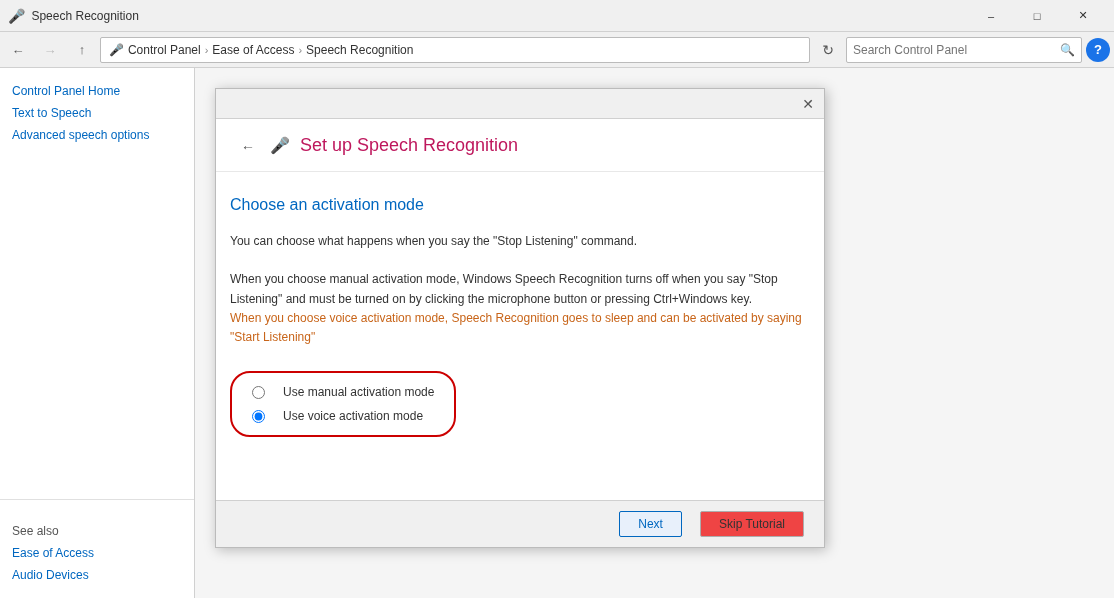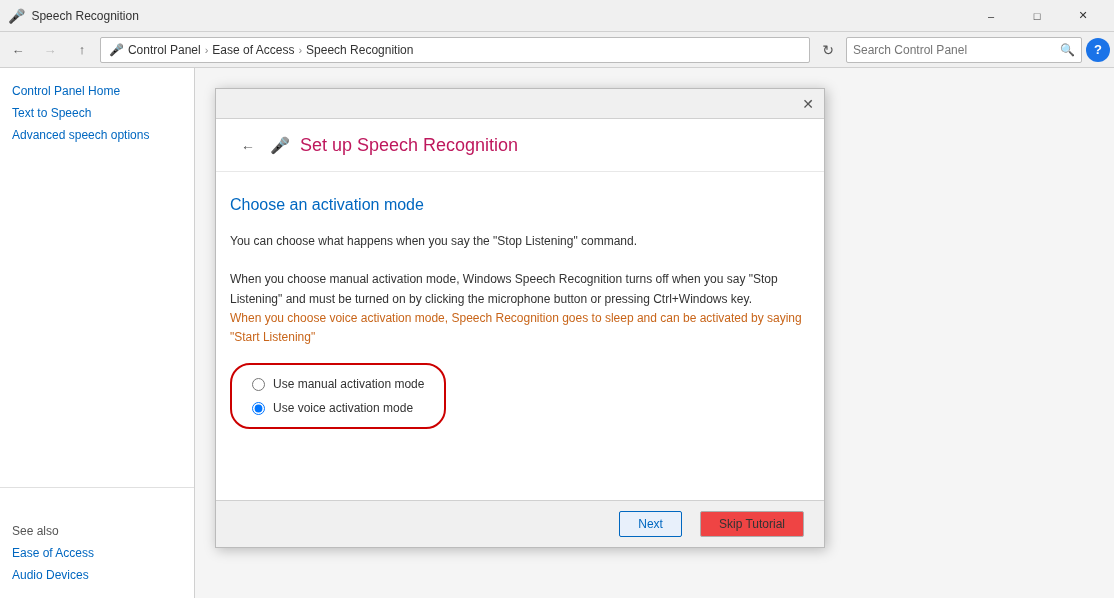--- a/index.html
+++ b/index.html
@@ -78,21 +78,21 @@
       border-right: 1px solid #d0d0d0;
       padding: 12px 0;
       display: flex;
       flex-direction: column;
     }
     .sidebar-link {
       display: block; padding: 4px 12px; font-size: 12px; color: #0067c0;
       cursor: pointer; text-decoration: none;
     }
     .sidebar-section { padding: 12px 12px 4px; font-size: 12px; color: #555; font-weight: normal; }
-    .sidebar-see-also { margin-top: auto; padding-top: 24px; border-top: 1px solid #e0e0e0; }
+    .sidebar-see-also { margin-top: auto; padding-top: 12px; border-top: 1px solid #e0e0e0; }
 
     
     .content-area {
       flex: 1;
       background: #f5f5f5;
       display: flex;
       align-items: flex-start;
       justify-content: flex-start;
       padding: 20px;
       position: relative;
@@ -132,35 +132,35 @@
     }
     .dialog-back-btn {
       width: 24px; height: 24px; border: none; background: transparent;
       cursor: pointer; font-size: 14px; color: #555;
       display: flex; align-items: center; justify-content: center;
     }
     .dialog-title-text { font-size: 18px; color: #be185d; }
     .mic-icon-dialog { color: #555; font-size: 16px; }
     .dialog-body { padding: 24px 14px; flex: 1; }
     .dialog-section-title { color: #0067c0; font-size: 16px; font-weight: normal; margin-bottom: 18px; }
-    .dialog-description { font-size: 12px; line-height: 1.6; color: #333; margin-bottom: 12px; }
+    .dialog-description { font-size: 12px; line-height: 1.6; color: #333; margin-bottom: 20px; }
     .desc-highlight { color: #c8651a; }
     .radio-group {
       border: 2px solid #cc0000;
       border-radius: 20px;
       padding: 12px 20px;
       display: inline-flex;
       flex-direction: column;
       gap: 10px;
       margin-top: 4px;
     }
     .radio-item {
       display: flex;
       align-items: center;
-      gap: 8px;
+      gap: 18px;
       font-size: 12px;
       color: #333;
       cursor: pointer;
     }
     .radio-item input[type="radio"] { cursor: pointer; }
     .dialog-footer {
       background: #f0f0f0;
       border-top: 1px solid #d0d0d0;
       padding: 10px 20px;
       display: flex;

